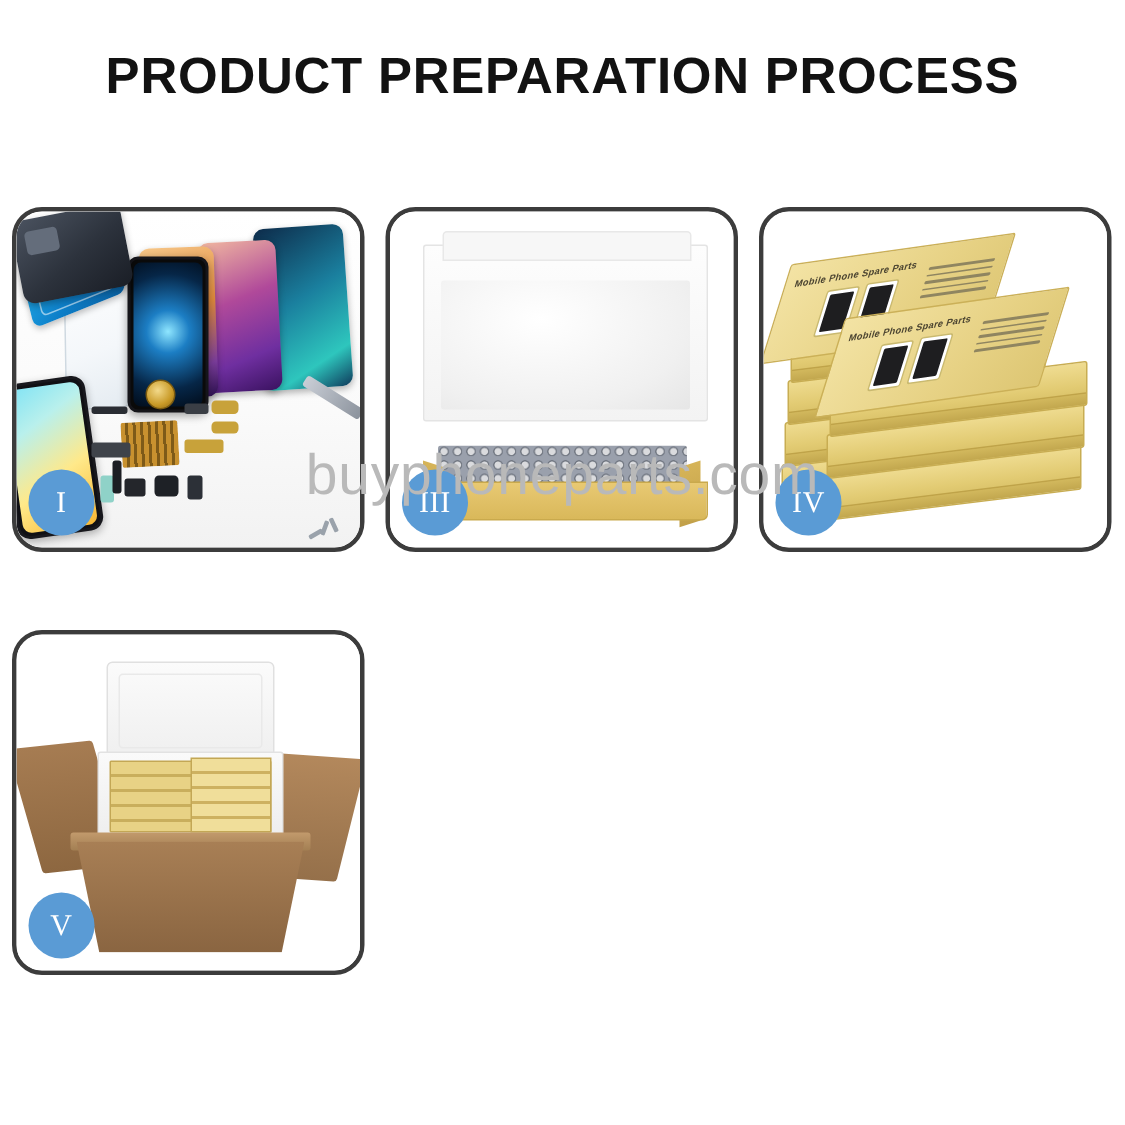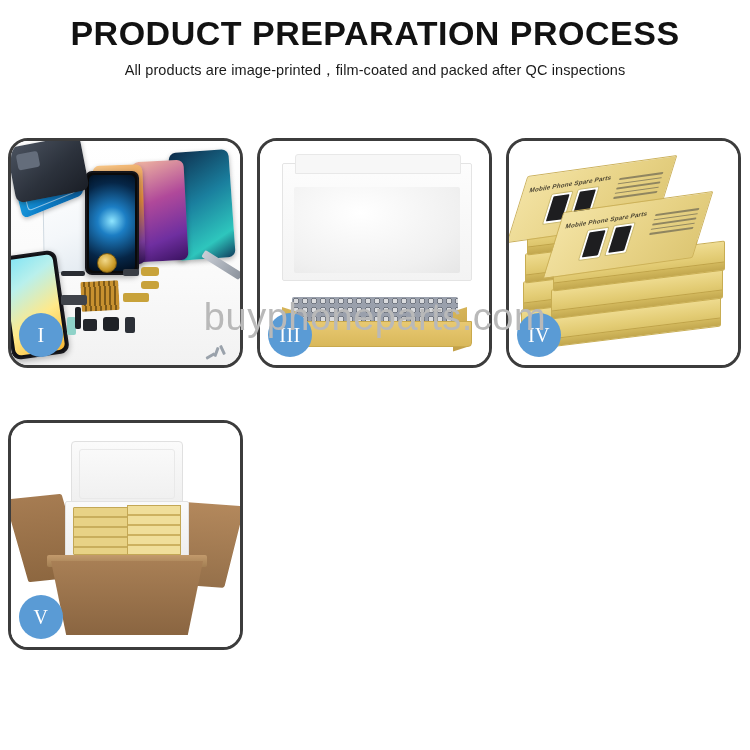--- a/index.html
+++ b/index.html
@@ -5,21 +5,21 @@
   * { box-sizing: border-box; margin: 0; padding: 0; }
   html, body {
     width: 750px; height: 750px;
     background: #ffffff;
     font-family: "Liberation Sans", sans-serif;
     overflow: hidden;
   }
   #root { position: relative; width: 750px; height: 750px; }
 
   
-  .header { text-align: center; padding-top: 16px; }
+  .header { text-align: center; padding-top: 34px; }
   .title {
     font-size: 34px;
     font-weight: 700;
     letter-spacing: 0.5px;
     color: #121212;
     line-height: 1.05;
     white-space: nowrap;
   }
   .subtitle {
     margin-top: 9px;
@@ -388,21 +388,20 @@
   .cb-seal.s1 { left:44px; top:94px; transform:skewY(20deg); }
   .cb-seal.s2 { left:46px; top:160px; transform:skewY(20deg); }
 </style>
 </head>
 <body>
 
 <div id="root">
 
   <div class="header">
     <div class="title">PRODUCT PREPARATION PROCESS</div>
-    <div class="subtitle">All products are image-printed，film-coated and packed after QC inspections</div>
   </div>
 
   <div class="grid">
 
     <div class="panel">
       <div class="stage p1">
         <div class="ph ph-back"></div>
         <div class="ph ph-purple"></div>
         <div class="ph ph-gold"></div>
         <div class="ph glass-sheet"></div>

